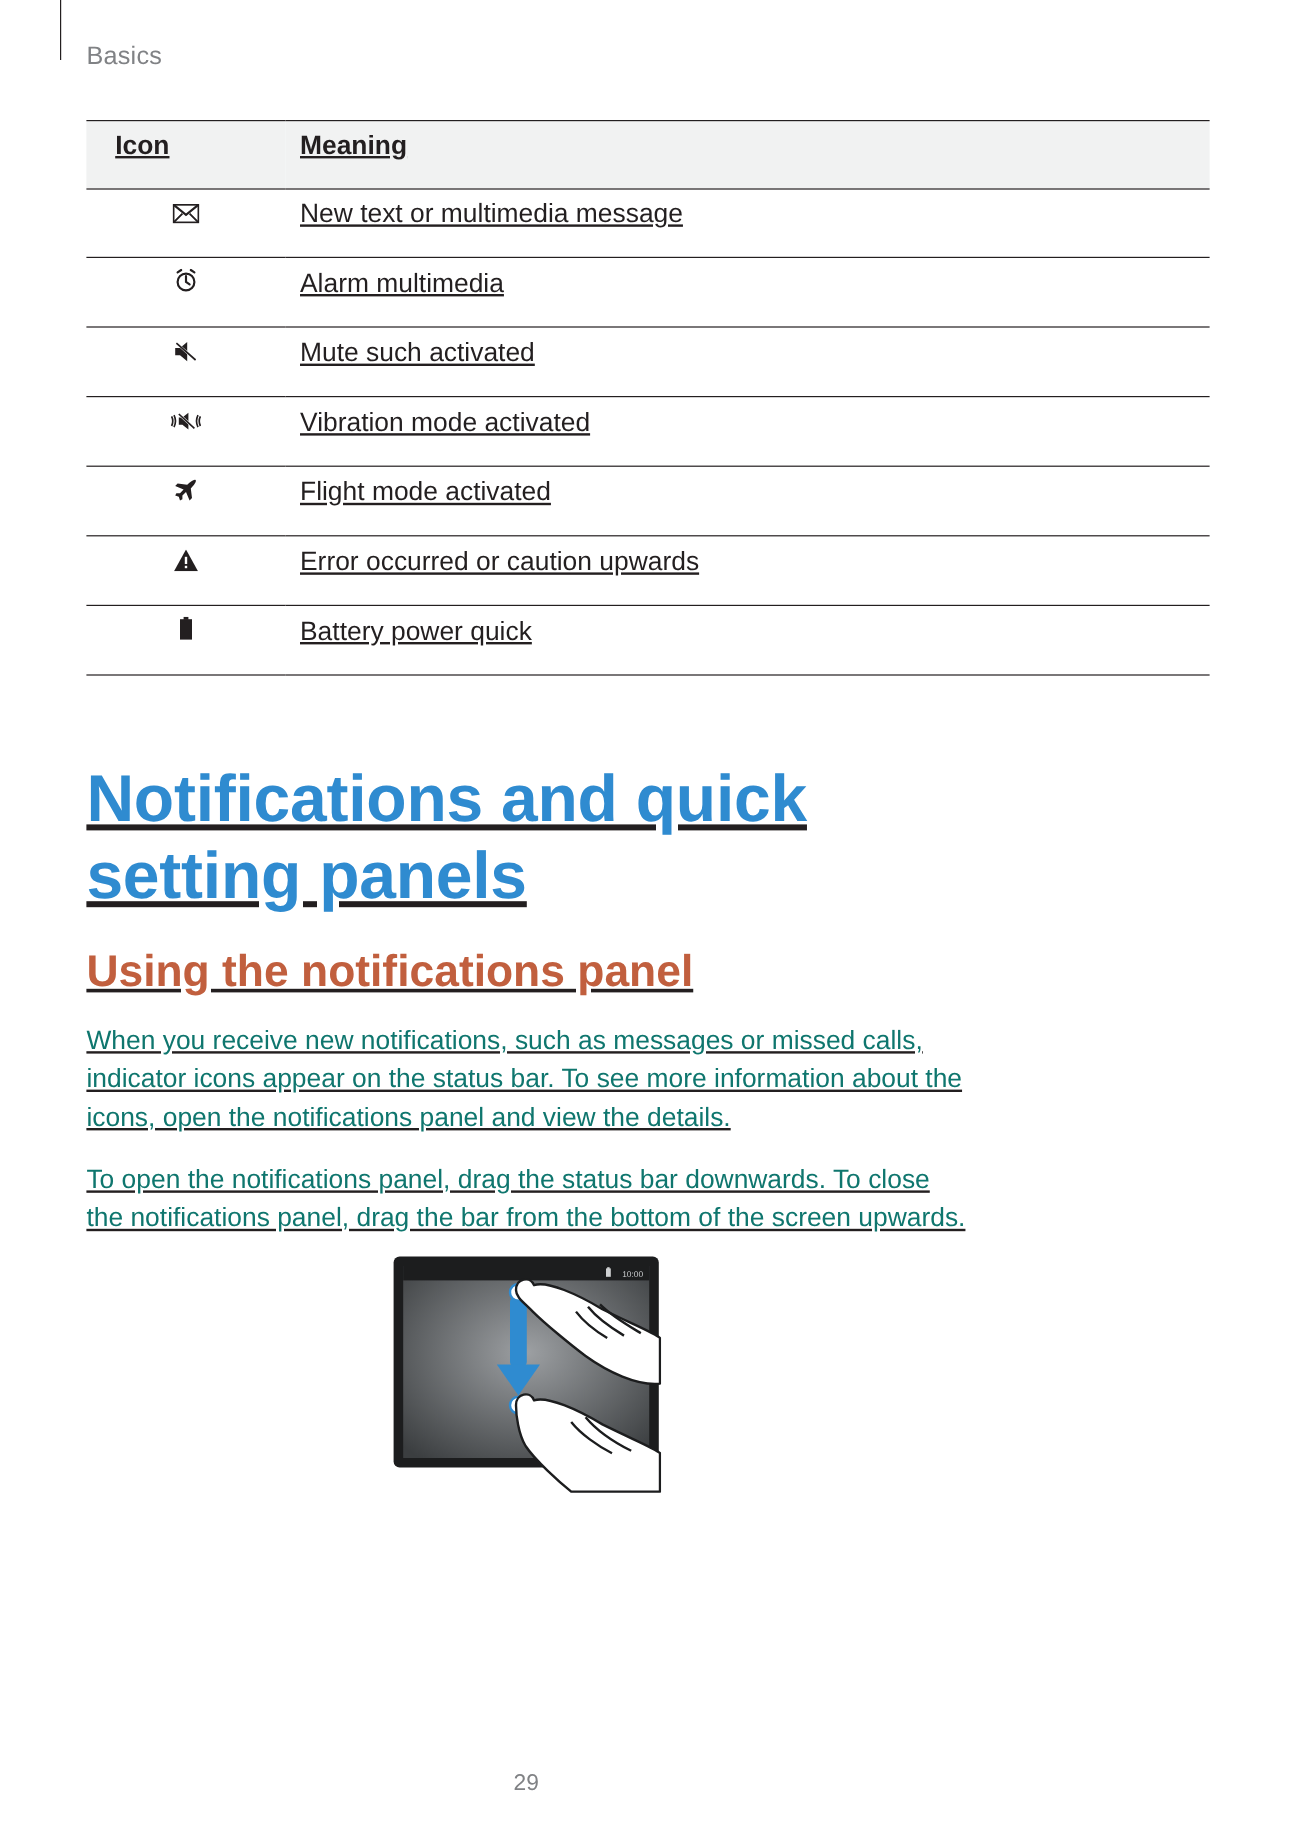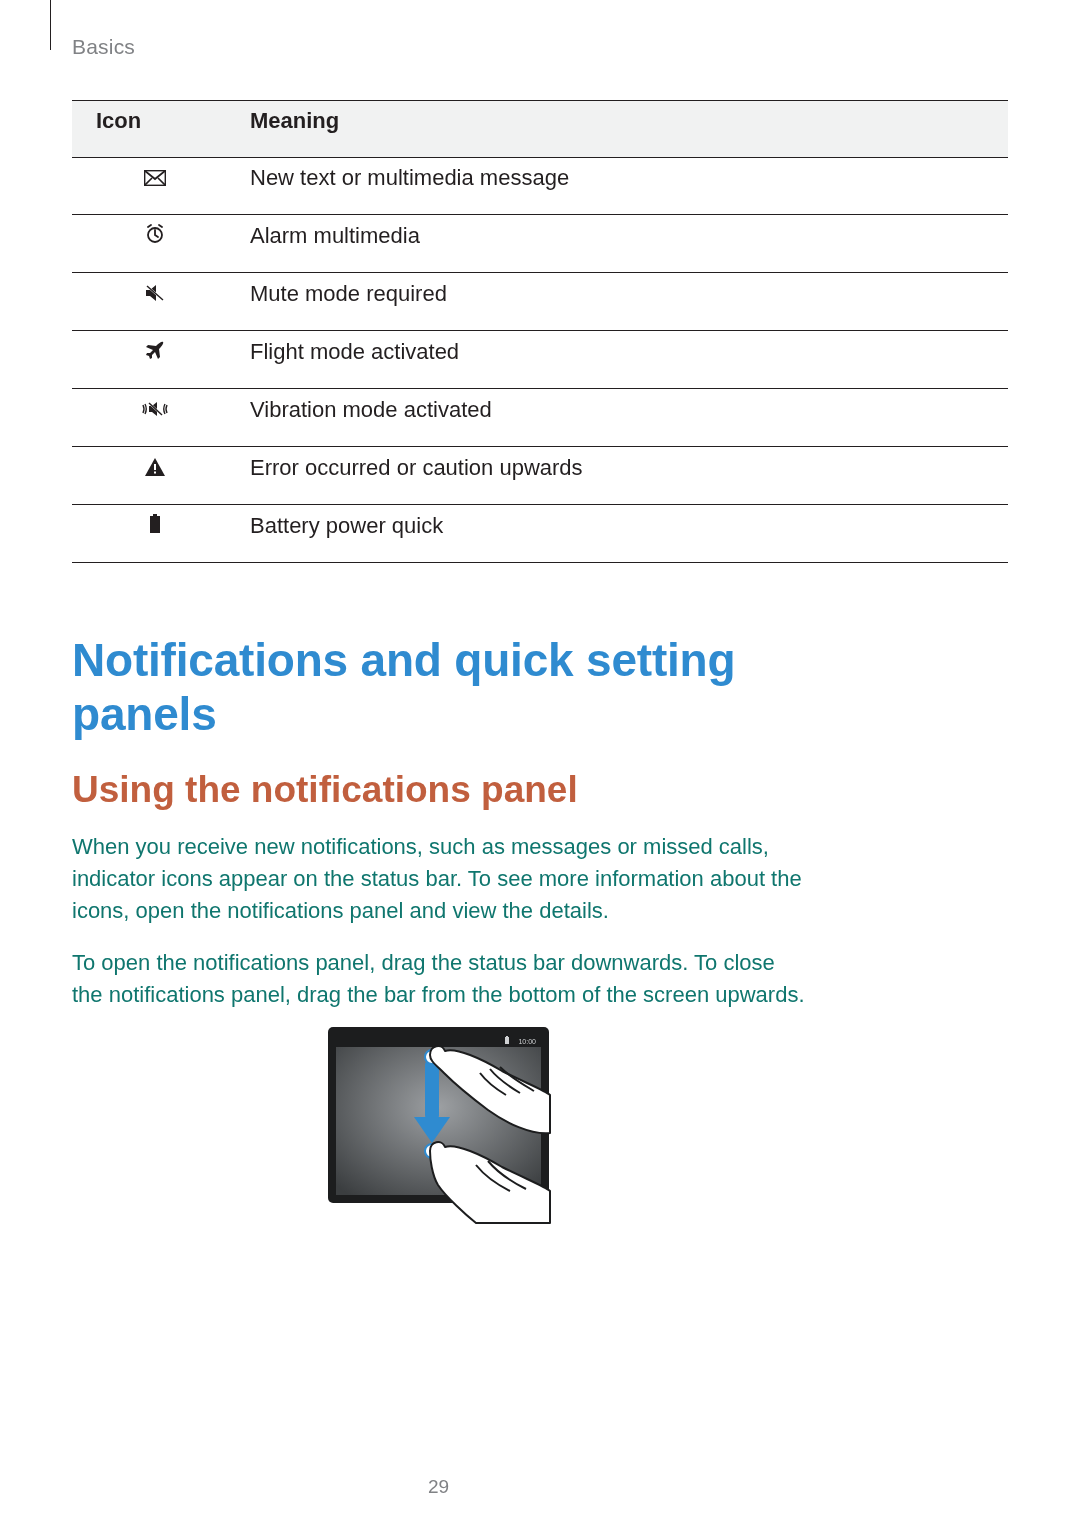--- a/index.html
+++ b/index.html
@@ -12,20 +12,21 @@
     color: #231f20;
     position: relative;
     overflow: hidden;
   }
   .page {
     position: relative;
     width: 877px;
     height: 1527px;
     box-sizing: border-box;
     padding: 0 72px 0 72px;
+    text-decoration: underline;
   }
   .edge-rule {
     position: absolute;
     top: 0;
     left: 50px;
     width: 0;
     height: 50px;
     border-left: 1px solid #231f20;
   }
   .section-label {
@@ -64,21 +65,21 @@
   table.icon-table th.col-icon {
     text-align: left;
     padding-left: 24px;
   }
   .icon-svg {
     display: inline-block;
     vertical-align: middle;
     fill: #231f20;
   }
   h1.main-heading {
-    font-size: 46px;
+    font-size: 55px;
     font-weight: 700;
     color: #2f8bd0;
     margin: 70px 0 28px 0;
     letter-spacing: -0.2px;
   }
   h2.sub-heading {
     font-size: 37px;
     font-weight: 700;
     color: #c15f3e;
     margin: 26px 0 10px 0;
@@ -149,45 +150,45 @@
         <tr>
           <td class="col-icon">
             <span class="icon-svg">
               <svg width="22" height="18" viewBox="0 0 22 18">
                 <path d="M2 6 H6 L12 1 V17 L6 12 H2 Z" fill="#231f20"></path>
                 <path d="M3 2 L19 16" stroke="#fff" stroke-width="2"></path>
                 <path d="M3 2 L19 16" stroke="#231f20" stroke-width="1.4"></path>
               </svg>
             </span>
           </td>
-          <td>Mute mode required</td>
-        </tr>
-        <tr>
-          <td class="col-icon">
-            <span class="icon-svg">
-              <svg width="20" height="20" viewBox="0 0 20 20">
-                <path d="M18 2 C19 3 17 6 14 9 L15 17 L13 19 L10 12 L7 15 L7 18 L5 19 L4 16 L1 15 L2 13 L5 13 L8 10 L1 7 L3 5 L11 6 C14 3 17 1 18 2 Z" fill="#231f20"></path>
-              </svg>
-            </span>
-          </td>
-          <td>Flight mode activated</td>
+          <td>Mute such activated</td>
         </tr>
         <tr>
           <td class="col-icon">
             <span class="icon-svg">
               <svg width="30" height="18" viewBox="0 0 30 18">
                 <path d="M9 6 H12 L17 2 V16 L12 12 H9 Z" fill="#231f20"></path>
                 <path d="M9 3 L22 15" stroke="#fff" stroke-width="2"></path>
                 <path d="M9 3 L22 15" stroke="#231f20" stroke-width="1.4"></path>
                 <path d="M3 5 Q5 9 3 13 M5 4 Q7.5 9 5 14" fill="none" stroke="#231f20" stroke-width="1.4"></path>
                 <path d="M27 5 Q25 9 27 13 M25 4 Q22.5 9 25 14" fill="none" stroke="#231f20" stroke-width="1.4"></path>
               </svg>
             </span>
           </td>
           <td>Vibration mode activated</td>
+        </tr>
+        <tr>
+          <td class="col-icon">
+            <span class="icon-svg">
+              <svg width="20" height="20" viewBox="0 0 20 20">
+                <path d="M18 2 C19 3 17 6 14 9 L15 17 L13 19 L10 12 L7 15 L7 18 L5 19 L4 16 L1 15 L2 13 L5 13 L8 10 L1 7 L3 5 L11 6 C14 3 17 1 18 2 Z" fill="#231f20"></path>
+              </svg>
+            </span>
+          </td>
+          <td>Flight mode activated</td>
         </tr>
         <tr>
           <td class="col-icon">
             <span class="icon-svg">
               <svg width="20" height="18" viewBox="0 0 20 18">
                 <path d="M10 0 L20 18 H0 Z" fill="#231f20"></path>
                 <rect x="9" y="6" width="2" height="6" fill="#fff"></rect>
                 <rect x="9" y="13.5" width="2" height="2" fill="#fff"></rect>
               </svg>
             </span>

